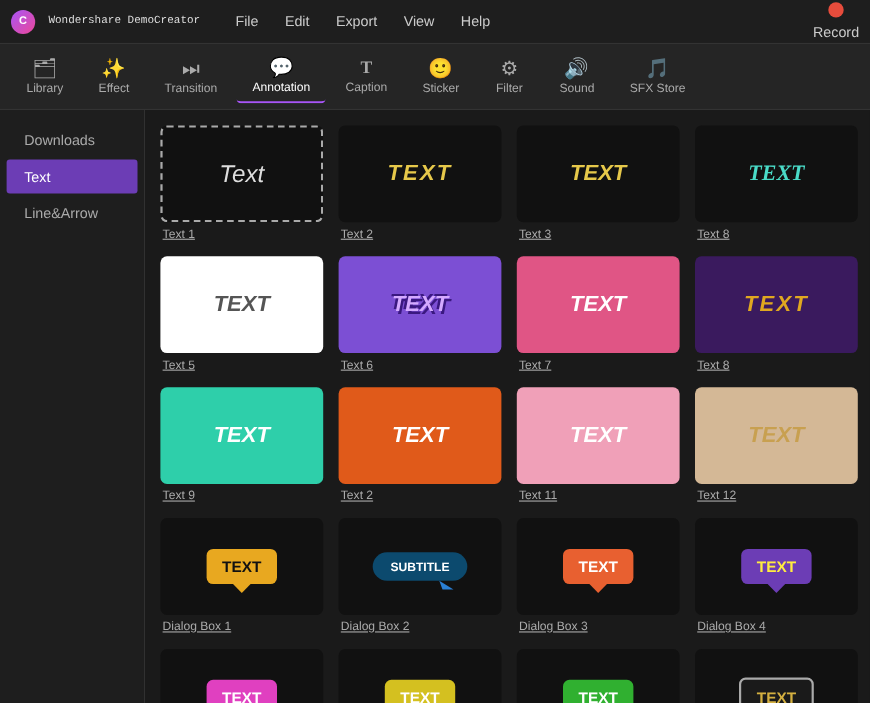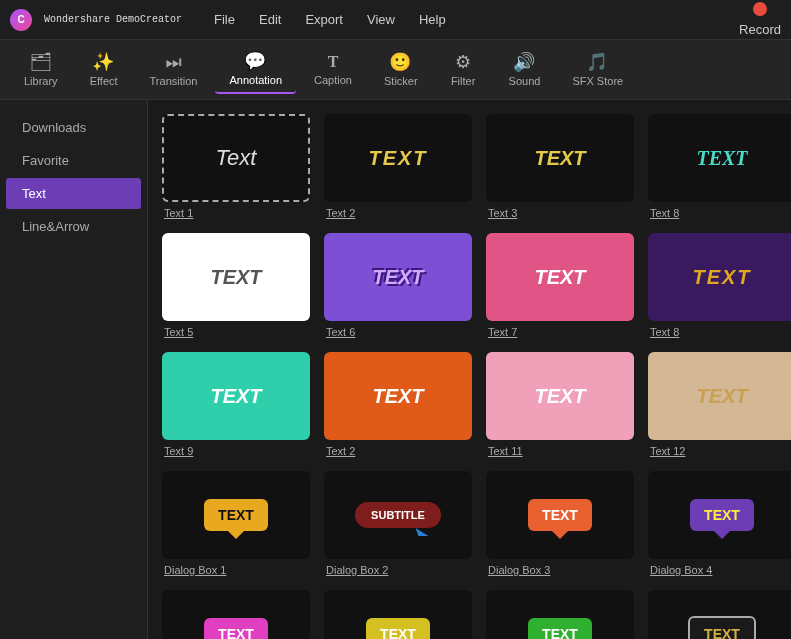--- a/index.html
+++ b/index.html
@@ -17,21 +17,21 @@
     
     .toolbar { display: flex; align-items: center; background: #252525; height: 60px; padding: 0 10px; border-bottom: 1px solid #333; gap: 4px; }
     .tool-item { display: flex; flex-direction: column; align-items: center; justify-content: center; gap: 4px; padding: 6px 14px; cursor: pointer; border-radius: 4px; color: #aaa; font-size: 11px; min-width: 55px; }
     .tool-item.active { border-bottom: 2px solid #a855f7; color: white; }
     .tool-icon { font-size: 18px; line-height: 1; }
 
     
     .main { display: flex; height: calc(639px - 100px); }
 
     
-    .sidebar { width: 148px; background: #1e1e1e; border-right: 1px solid #333; padding: 10px 0; flex-shrink: 0; }
+    .sidebar { width: 132px; background: #1e1e1e; border-right: 1px solid #333; padding: 10px 0; flex-shrink: 0; }
     .sidebar-item { padding: 8px 16px; cursor: pointer; color: #aaa; font-size: 13px; border-radius: 3px; margin: 2px 6px; }
     .sidebar-item.active { background: #6c3db5; color: white; }
 
     
     .content { flex: 1; background: #1a1a1a; overflow-y: auto; padding: 14px 14px 14px 14px; }
     .content::-webkit-scrollbar { width: 6px; }
     .content::-webkit-scrollbar-track { background: #1a1a1a; }
     .content::-webkit-scrollbar-thumb { background: #444; border-radius: 3px; }
 
     .grid { display: grid; grid-template-columns: repeat(4, 1fr); gap: 14px; }
@@ -98,21 +98,20 @@
   <div class="tool-item">
     <span class="tool-icon">🎵</span>
     <span>SFX Store</span>
   </div>
 </div>
 
 <div class="main">
 
   <div class="sidebar">
     <div class="sidebar-item">Downloads</div>
-    <div class="sidebar-item">Favorite</div>
     <div class="sidebar-item active">Text</div>
     <div class="sidebar-item">Line&amp;Arrow</div>
   </div>
 
   <div class="content">
     <div class="grid">
 
       <div class="card">
         <div class="card-thumb thumb-1" style="border:2px dashed #aaa; background:#111;">
           <span style="color:#ddd;font-size:22px;font-style:italic;">Text</span>
@@ -202,21 +201,21 @@
           <div style="background:#e8a820;border-radius:6px;padding:8px 14px;position:relative;">
             <span style="color:#111;font-size:14px;font-weight:bold;">TEXT</span>
             <div style="position:absolute;bottom:-8px;left:50%;transform:translateX(-50%);width:0;height:0;border-left:8px solid transparent;border-right:8px solid transparent;border-top:8px solid #e8a820;"></div>
           </div>
         </div>
         <div class="card-label">Dialog Box 1</div>
       </div>
 
       <div class="card">
         <div class="card-thumb" style="background:#111; flex-direction:column; justify-content:center;">
-          <div style="background:#7f1d1d;border-radius:20px;padding:6px 16px;position:relative;">
+          <div style="background:#0c4a6e;border-radius:20px;padding:6px 16px;position:relative;">
             <span style="color:white;font-size:11px;font-weight:bold;">SUBTITLE</span>
             <div style="position:absolute;bottom:-8px;right:14px;width:0;height:0;border-left:10px solid #2a7fd4;border-right:0px solid transparent;border-top:8px solid transparent;border-bottom:0;transform:skewX(20deg);"></div>
           </div>
         </div>
         <div class="card-label">Dialog Box 2</div>
       </div>
 
       <div class="card">
         <div class="card-thumb" style="background:#111; flex-direction:column; justify-content:center;">
           <div style="background:#e86030;border-radius:6px;padding:8px 14px;position:relative;">

